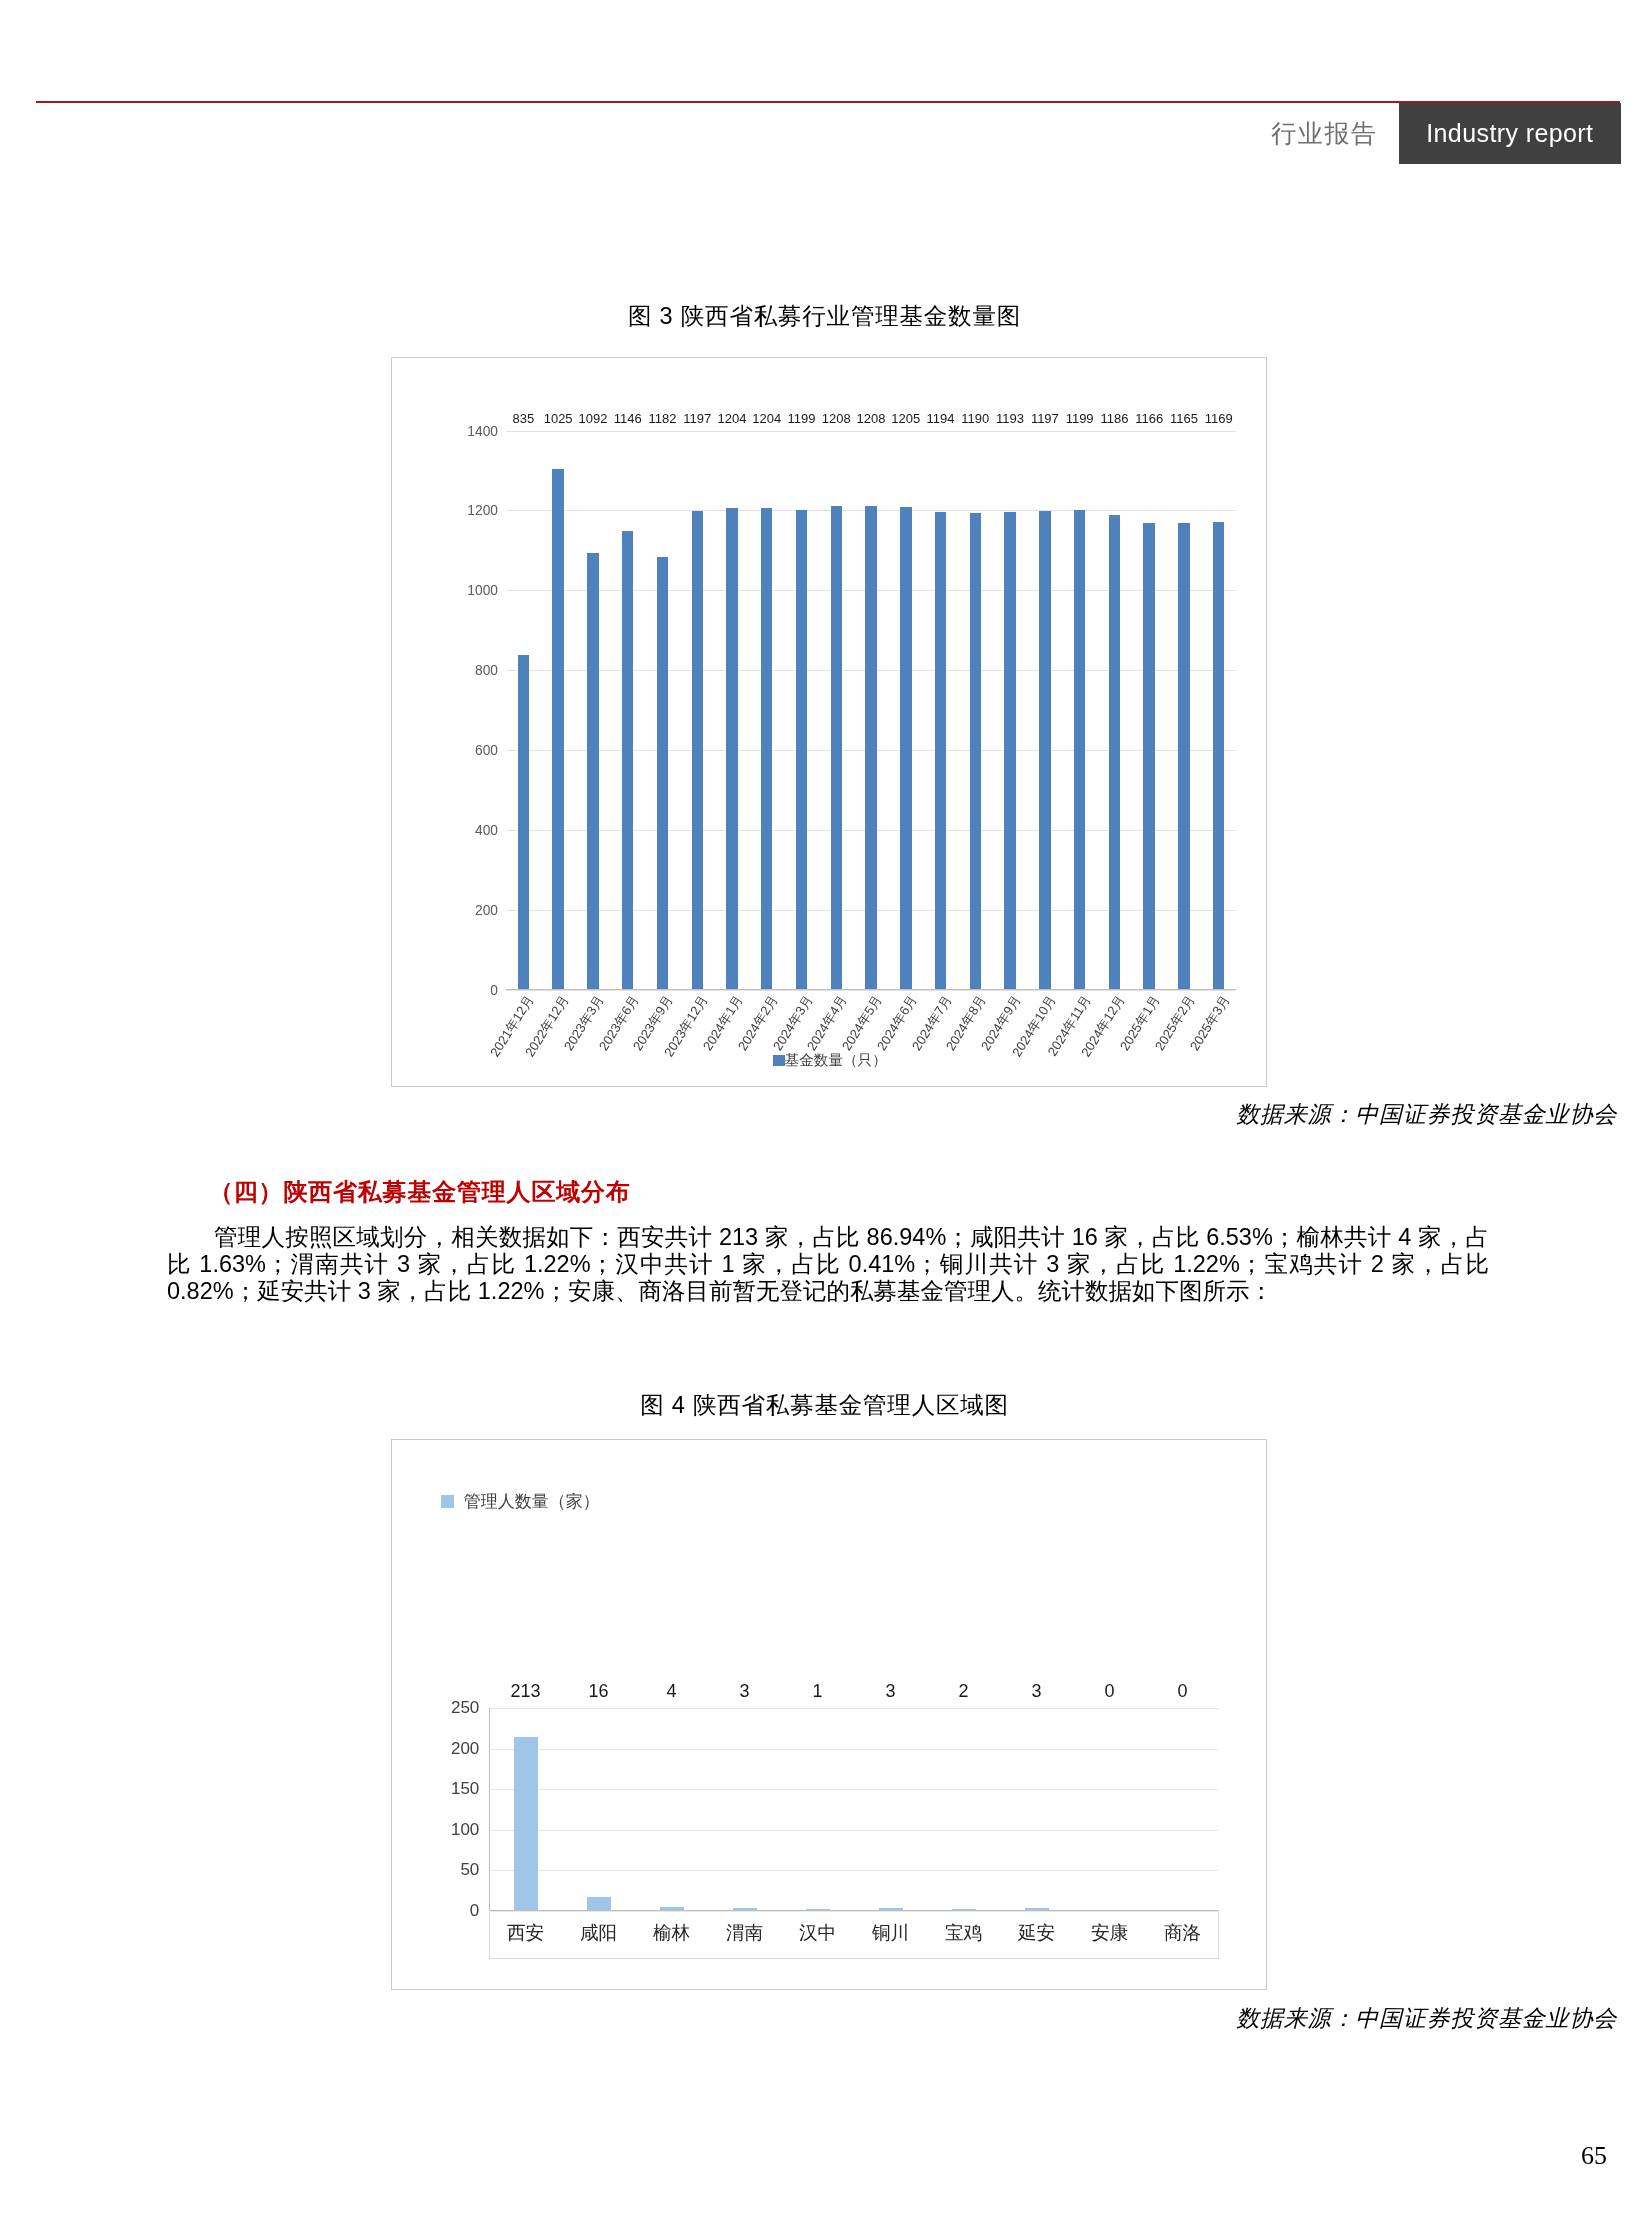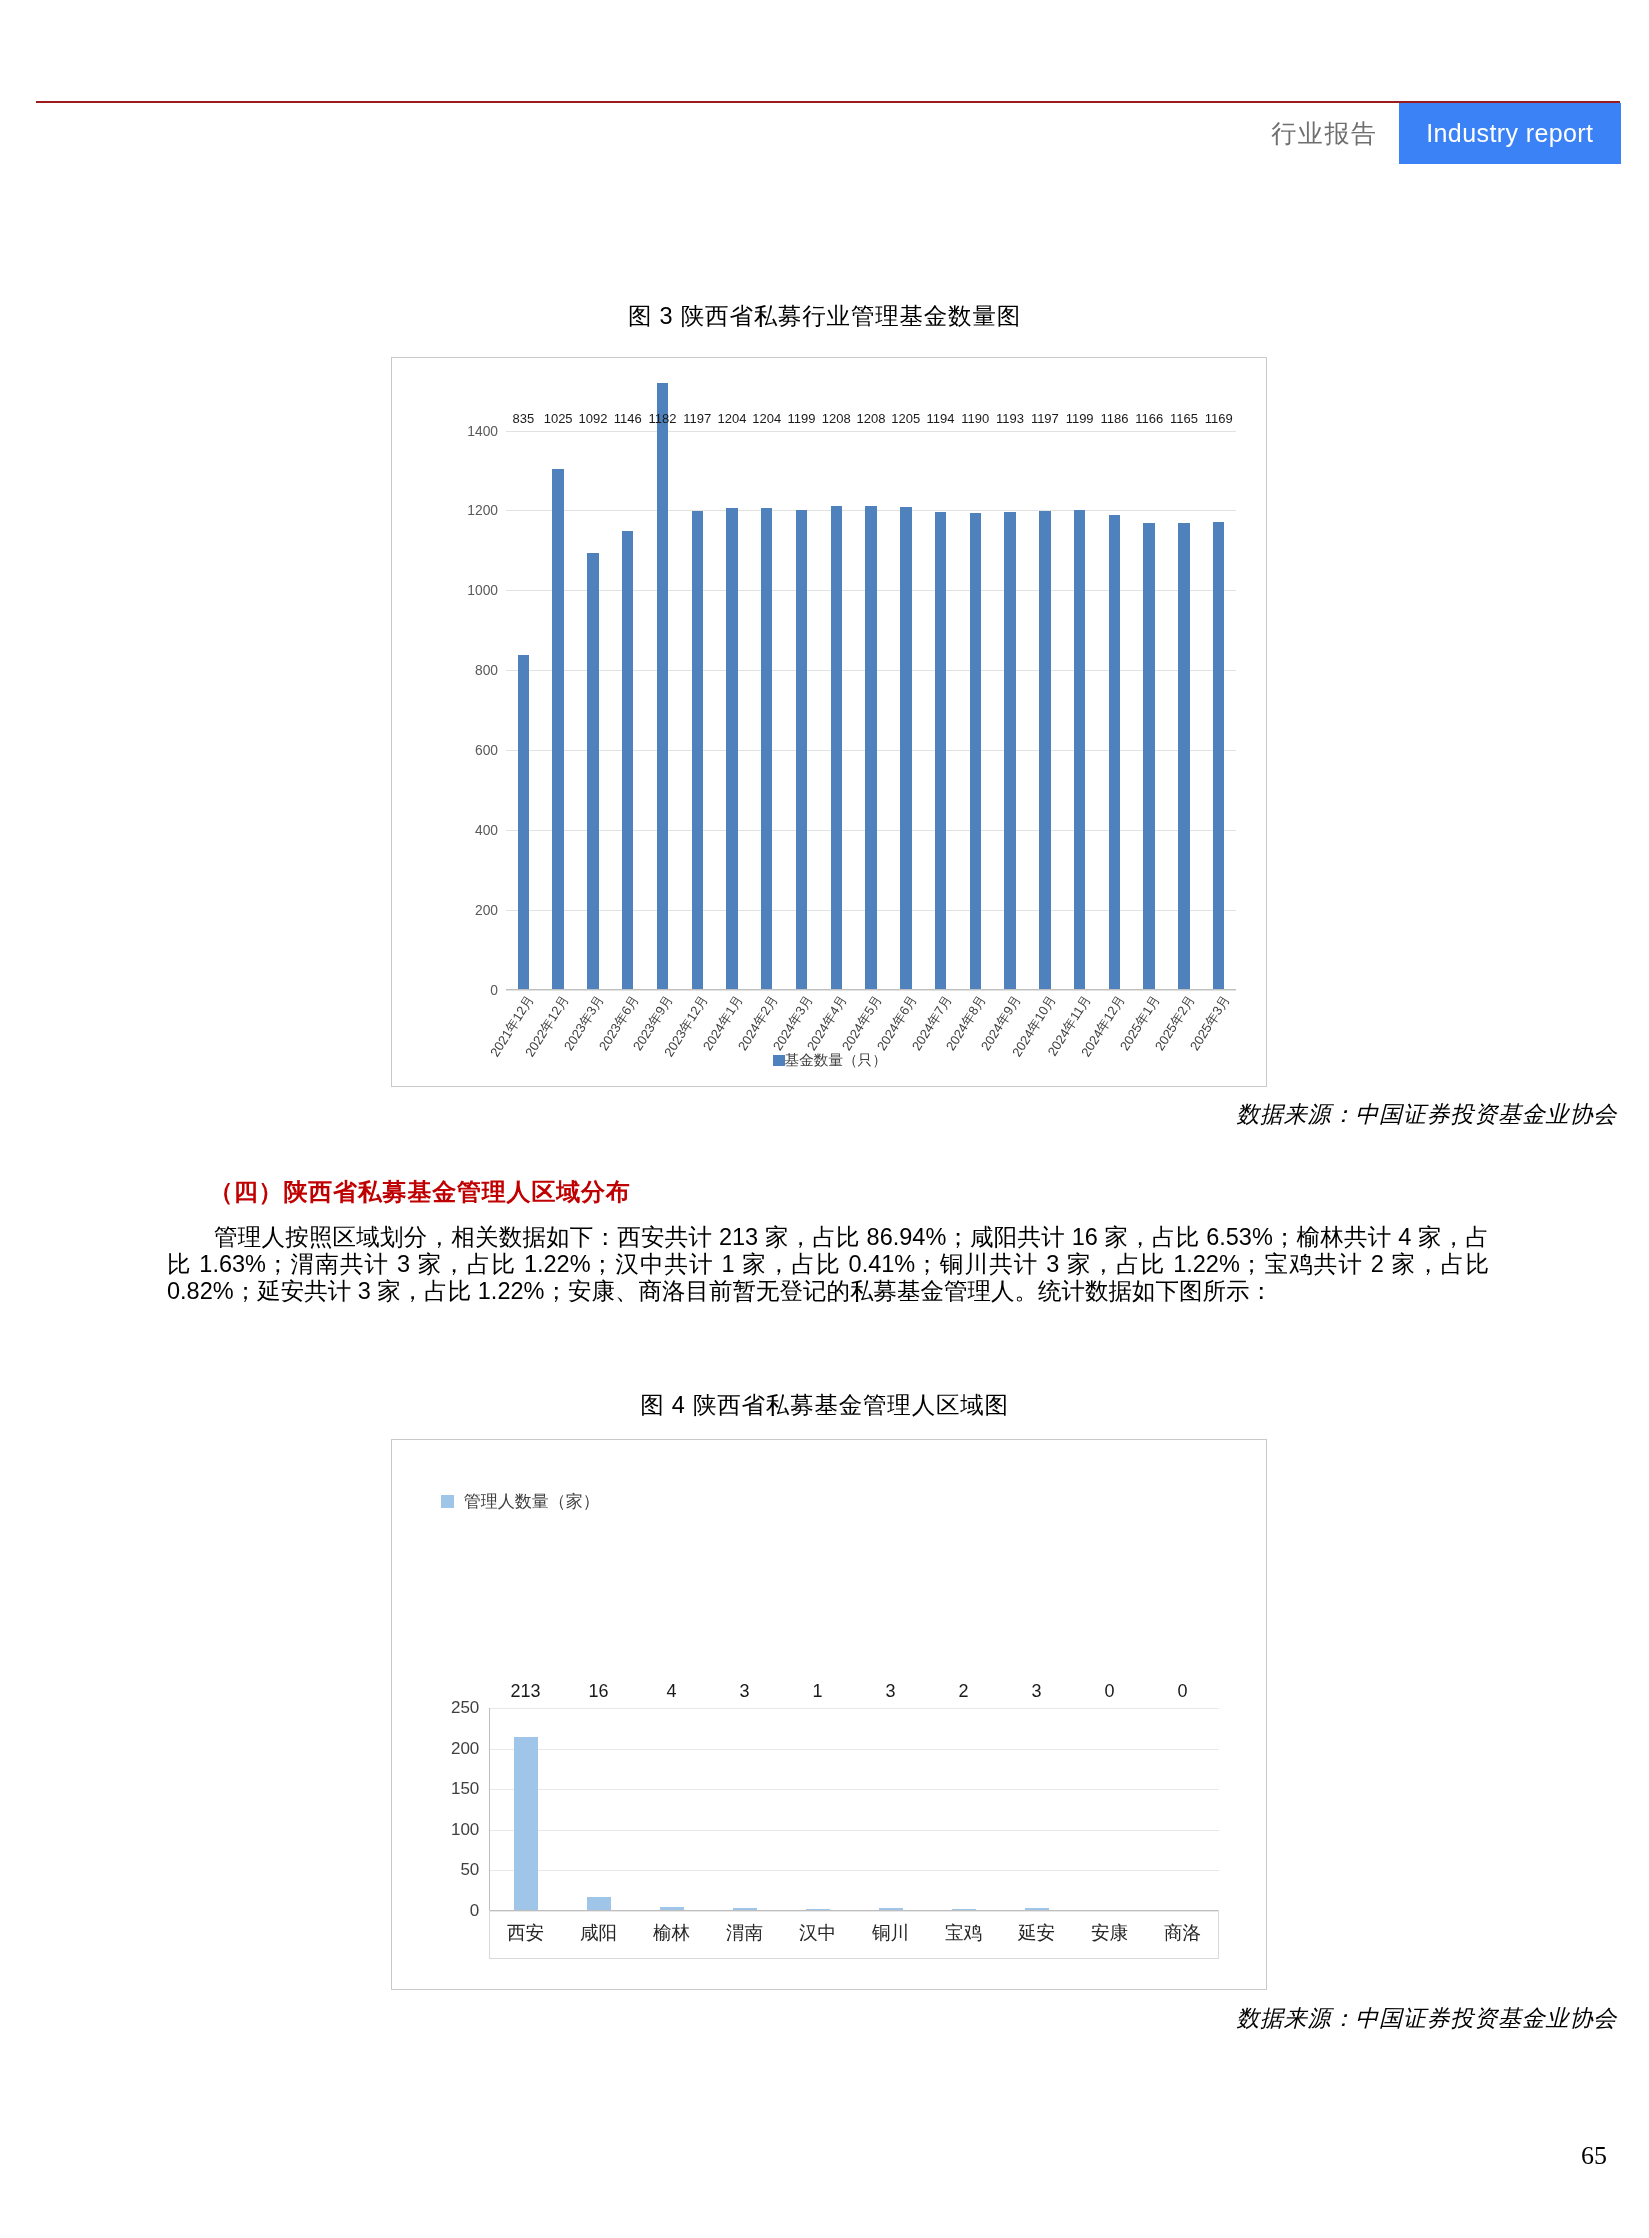--- a/index.html
+++ b/index.html
@@ -43,21 +43,21 @@
     align-items: center;
     padding: 0 21px 0 0;
     font-size: 25px;
     color: #6f6f6f;
     letter-spacing: 1.6px;
     font-weight: 400;
   }
   .header-en {
     display: flex;
     align-items: center;
-    background: #3b82f6;
+    background: #404040;
     color: #ffffff;
     font-size: 25px;
     padding: 0 27.6px 0 27.6px;
     letter-spacing: 0.4px;
   }
 
   
   .fig-title {
     text-align: center;
     font-size: 23.5px;
@@ -373,21 +373,21 @@
           <div class="c3-bar" style="height: 436px; background: rgb(79, 129, 189);">
             <div class="c3-val">1092</div>
           </div>
         </div>
         <div class="c3-barcell">
           <div class="c3-bar" style="height: 458px; background: rgb(79, 129, 189);">
             <div class="c3-val">1146</div>
           </div>
         </div>
         <div class="c3-barcell">
-          <div class="c3-bar" style="height: 606px; background: rgb(79, 129, 189);">
+          <div class="c3-bar" style="height: 432px; background: rgb(79, 129, 189);">
             <div class="c3-val">1182</div>
           </div>
         </div>
         <div class="c3-barcell">
           <div class="c3-bar" style="height: 478px; background: rgb(79, 129, 189);">
             <div class="c3-val">1197</div>
           </div>
         </div>
         <div class="c3-barcell">
           <div class="c3-bar" style="height: 481px; background: rgb(79, 129, 189);">

